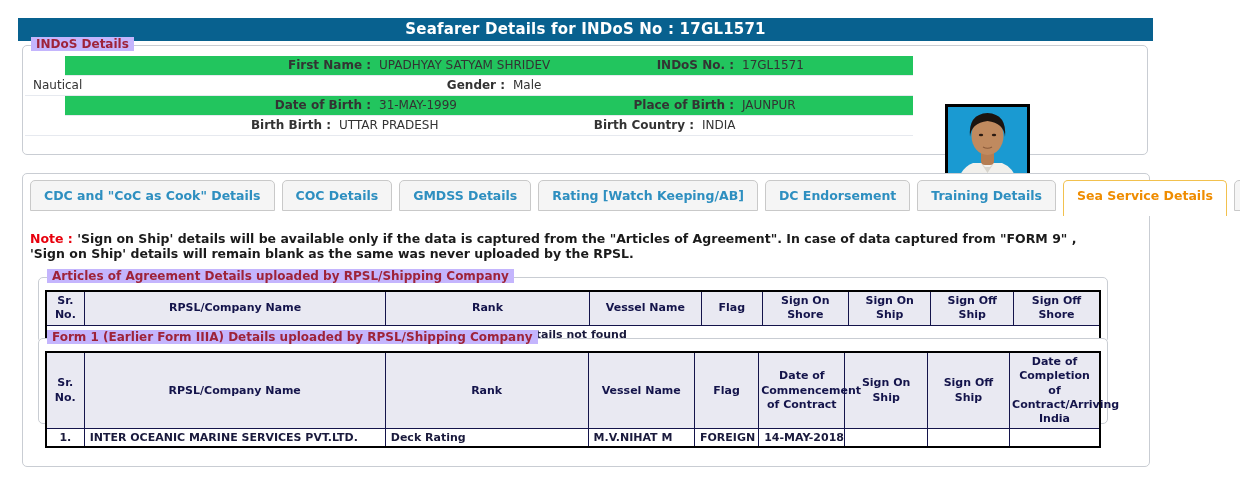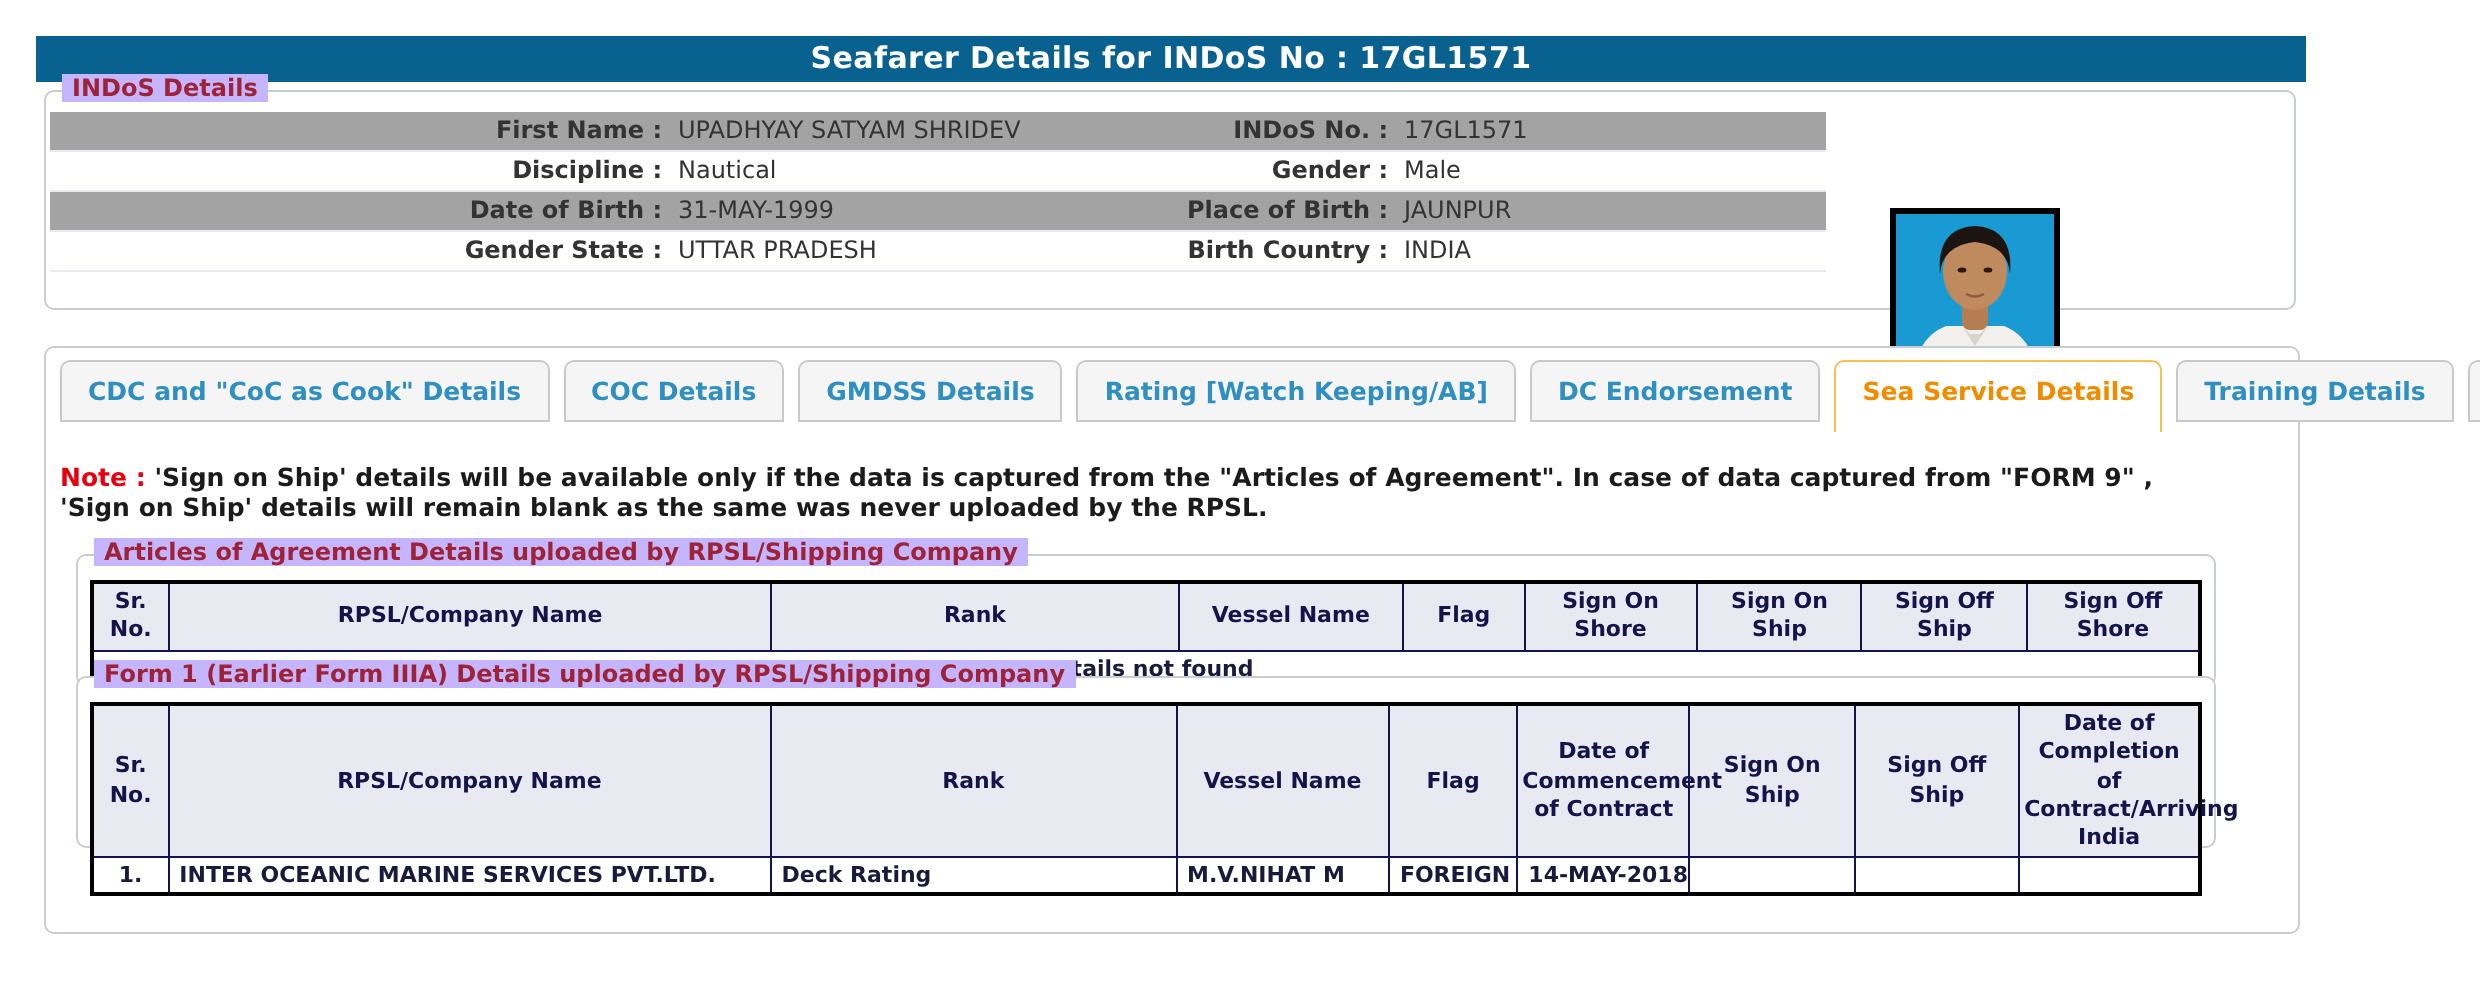--- a/index.html
+++ b/index.html
@@ -14,21 +14,21 @@
   
   .box { position:absolute; border:1px solid #c9cdd3; border-radius:5px; background:#fff; }
   .legend { position:absolute; top:-9px; left:8px; background:#c4b5fd; padding:0 5px;
     color:#9e2339; font-weight:bold; font-size:12px; white-space:nowrap; }
 
   
   .indos-box { left:22px; top:45px; width:1126px; height:110px; }
   .personal { position:absolute; left:2px; top:10px; width:888px; }
   .prow { display:grid; grid-template-columns:306px 174px 189px 1fr; height:20px;
     line-height:19px; font-size:12px; border-bottom:1px solid #e6e9ef; }
-  .prow.odd { background:#a3a3a3; }
+  .prow.odd { background:#22c55e;margin-left:40px; }
   .plabel { text-align:right; font-weight:bold; color:#333; white-space:nowrap; }
   .pvalue { padding-left:8px; color:#333; white-space:nowrap; }
 
   .photo { position:absolute; left:922px; top:58px; width:85px; height:94px;
     border:3px solid #000; background:#1a9ad2; }
   .photo svg { display:block; }
 
   
   .panel-box { left:22px; top:173px; width:1128px; height:294px; }
 
@@ -75,33 +75,32 @@
   <div class="box indos-box">
     <span class="legend">INDoS Details</span>
     <div class="personal">
       <div class="prow odd">
         <span class="plabel">First Name :</span>
         <span class="pvalue">UPADHYAY SATYAM SHRIDEV</span>
         <span class="plabel">INDoS No. :</span>
         <span class="pvalue">17GL1571</span>
       </div>
       <div class="prow">
-        <span class="plabel">Discipline :</span>
         <span class="pvalue">Nautical</span>
         <span class="plabel">Gender :</span>
         <span class="pvalue">Male</span>
       </div>
       <div class="prow odd">
         <span class="plabel">Date of Birth :</span>
         <span class="pvalue">31-MAY-1999</span>
         <span class="plabel">Place of Birth :</span>
         <span class="pvalue">JAUNPUR</span>
       </div>
       <div class="prow">
-        <span class="plabel">Gender State :</span>
+        <span class="plabel">Birth Birth :</span>
         <span class="pvalue">UTTAR PRADESH</span>
         <span class="plabel">Birth Country :</span>
         <span class="pvalue">INDIA</span>
       </div>
     </div>
     <div class="photo">
       <svg width="79" height="88" viewBox="0 0 79 88" xmlns="http://www.w3.org/2000/svg">
         <rect x="0" y="0" width="79" height="88" fill="#1a9ad2"></rect>
         <path d="M7,88 Q9,62 25,56 L54,56 Q70,62 72,88 Z" fill="#f2f0ec"></path>
         <path d="M33,56 L39.5,66 L46,56 L42,60 L37,60 Z" fill="#d8d4cc"></path>
@@ -116,22 +115,22 @@
   </div>
 
   <div class="box panel-box"></div>
 
   <div class="tabs">
     <div class="tab">CDC and "CoC as Cook" Details</div>
     <div class="tab">COC Details</div>
     <div class="tab">GMDSS Details</div>
     <div class="tab">Rating [Watch Keeping/AB]</div>
     <div class="tab">DC Endorsement</div>
+    <div class="tab">Training Details</div>
     <div class="tab active">Sea Service Details</div>
-    <div class="tab">Training Details</div>
     <div class="tab">Medical Fitness Certificate</div>
   </div>
 
   <div class="note"><span class="note-prefix">Note :</span><span> 'Sign on Ship' details will be available only if the data is captured from the "Articles of Agreement". In case of data captured from "FORM 9" , 'Sign on Ship' details will remain blank as the same was never uploaded by the RPSL.</span></div>
 
   <div class="box agreement-box">
     <span class="legend">Articles of Agreement Details uploaded by RPSL/Shipping Company</span>
     <table class="dg t1">
       <thead>
         <tr>

